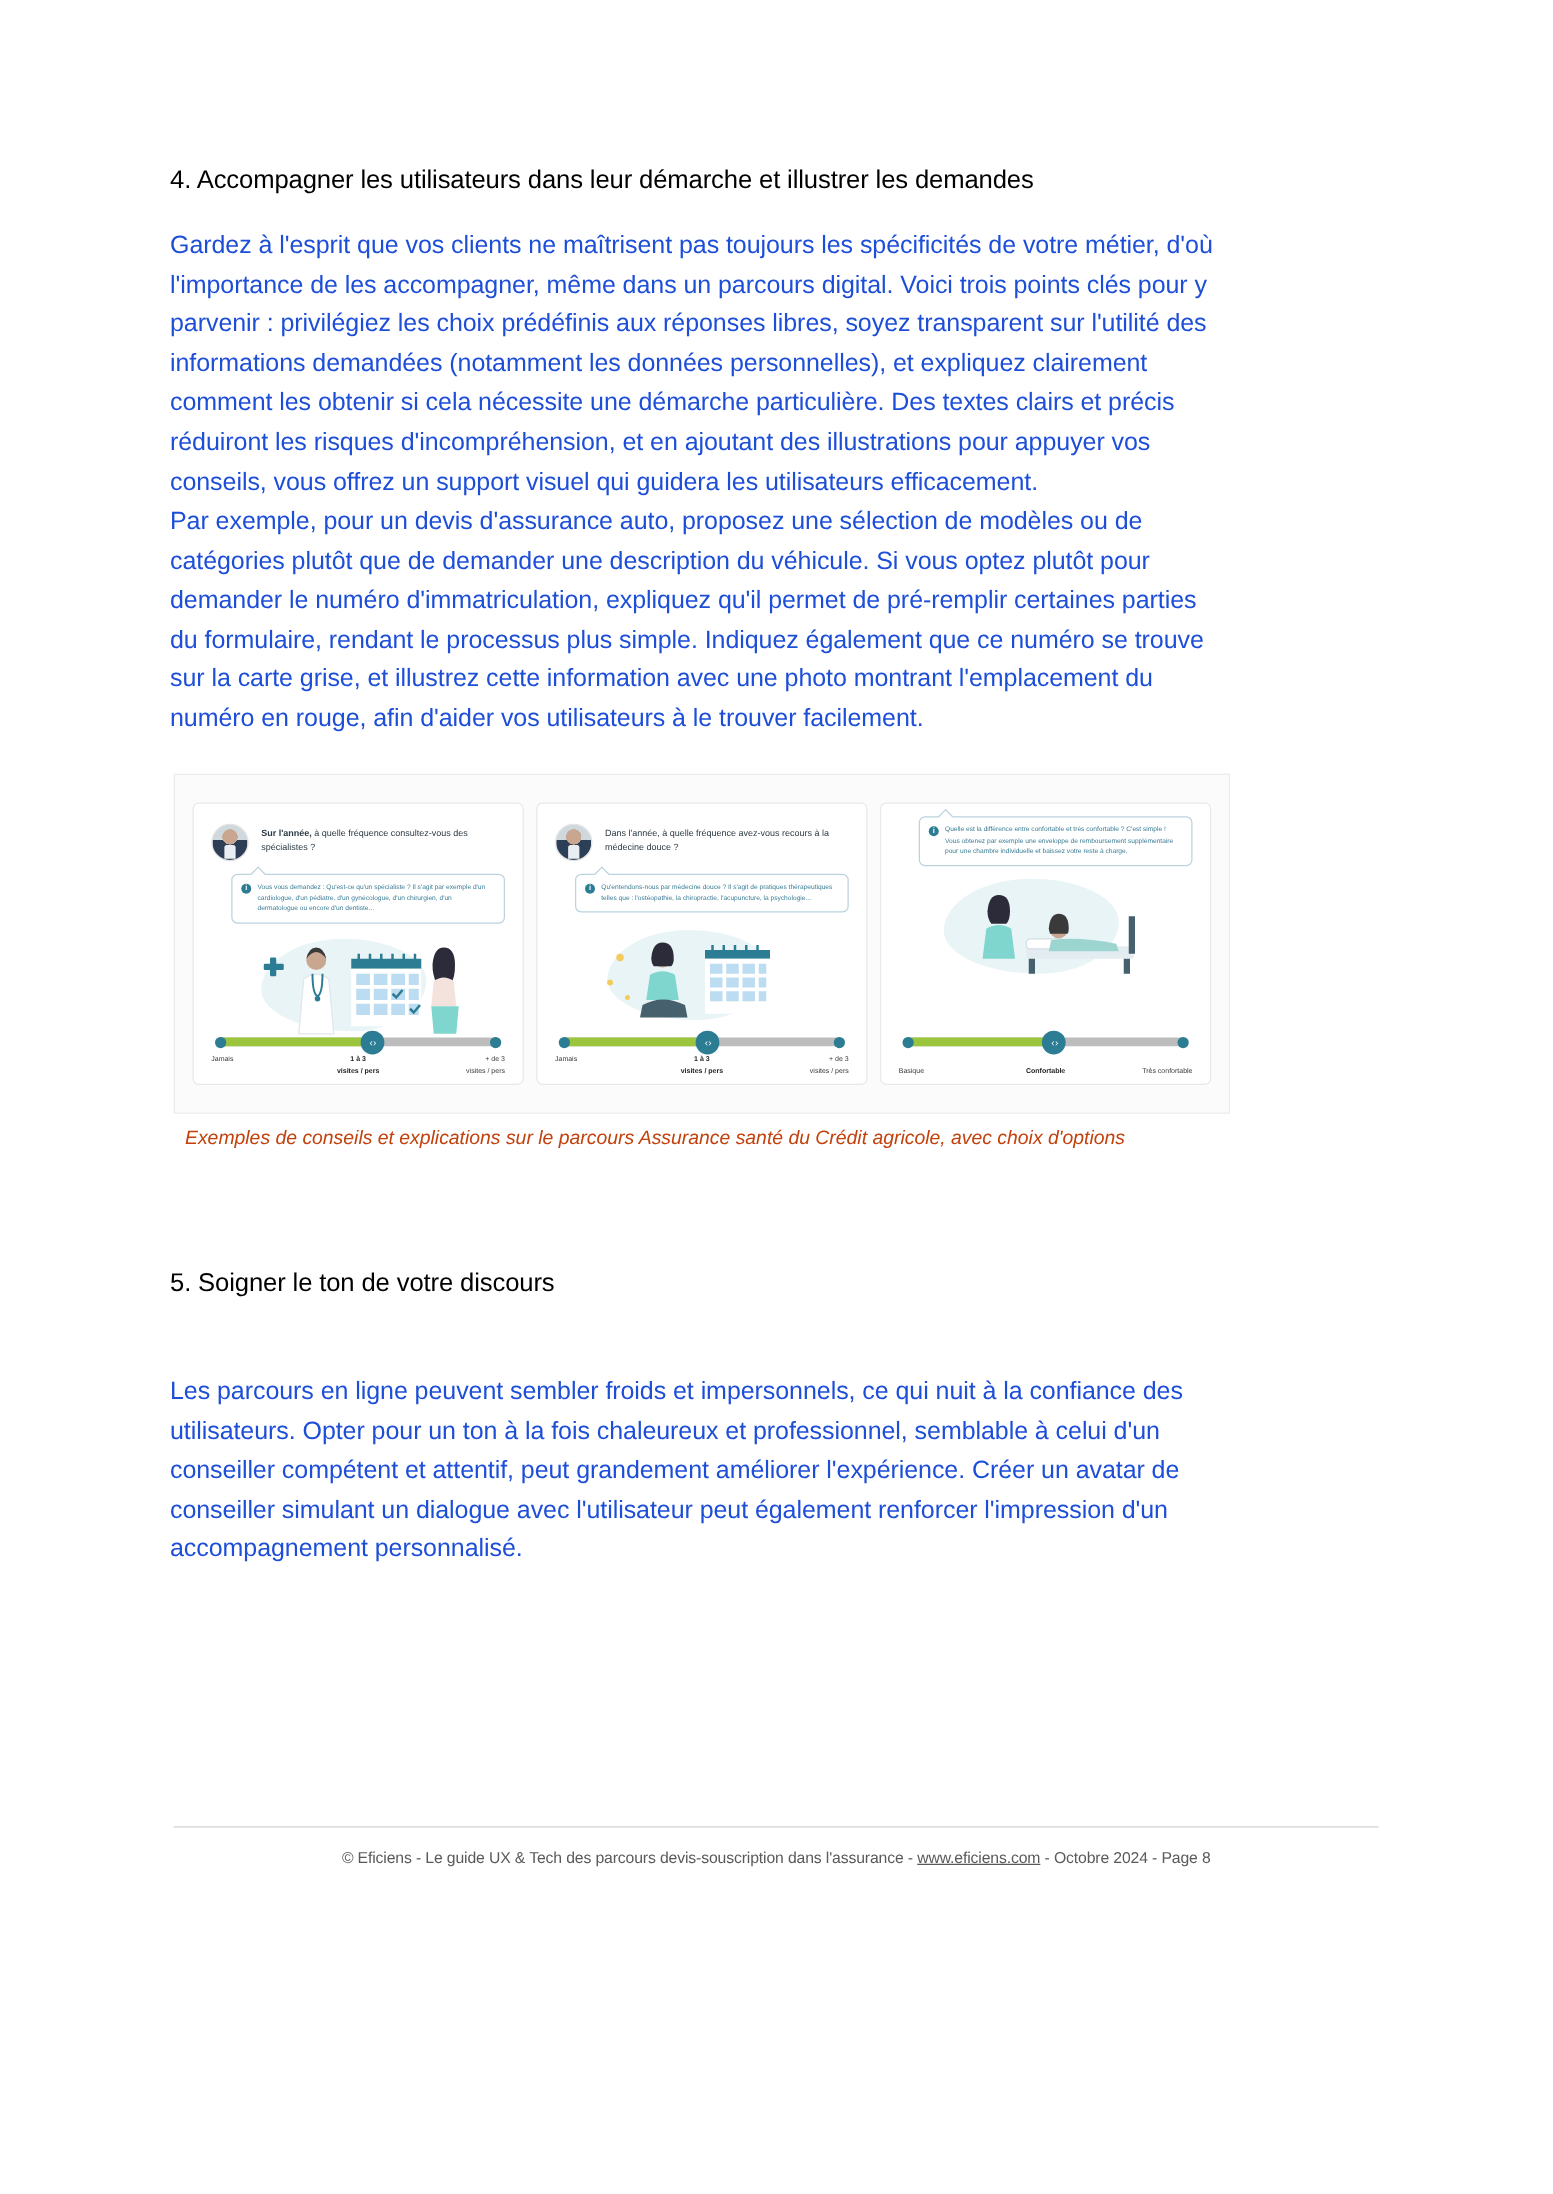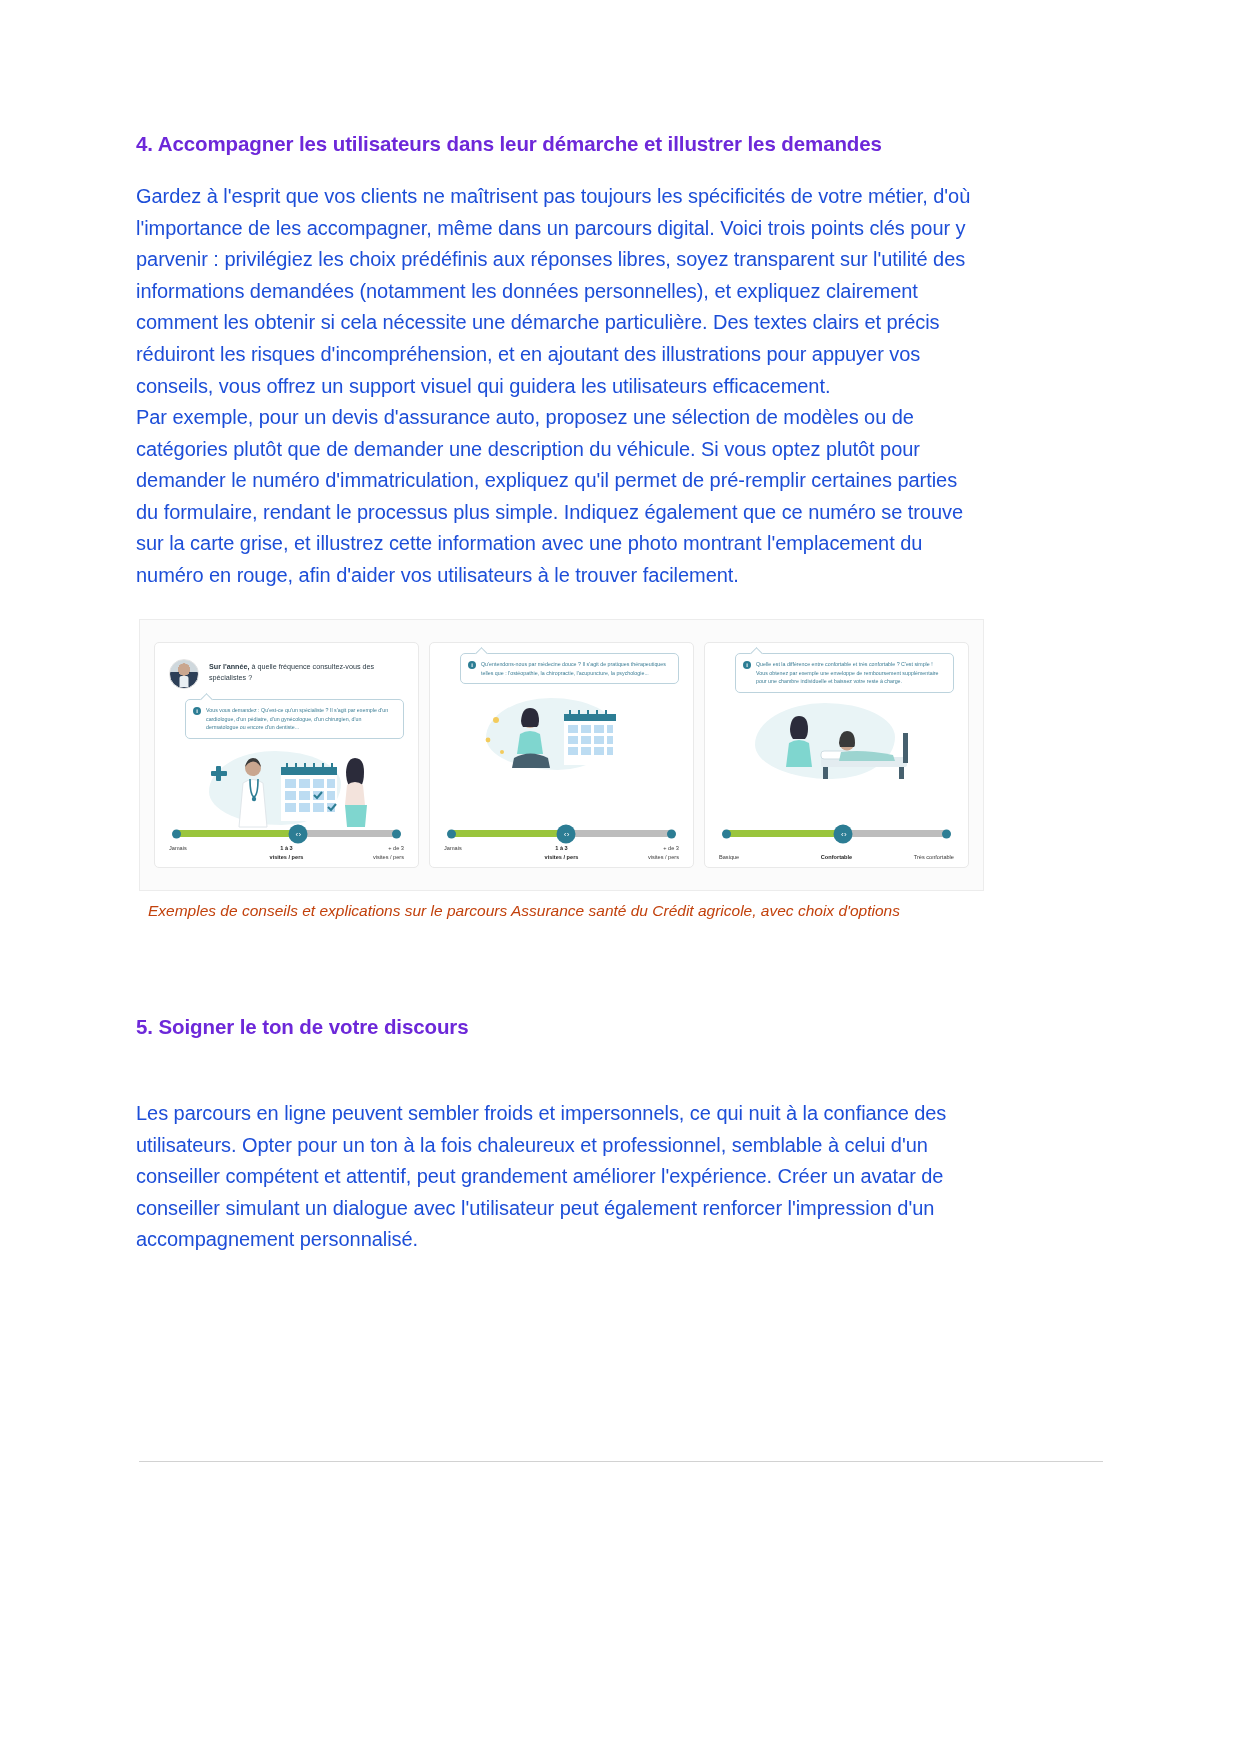--- a/index.html
+++ b/index.html
@@ -22,22 +22,22 @@
   .content {
     position: absolute;
     left: 136px;
     top: 0;
     width: 848px;
   }
 
   
   .section-heading {
     font-size: 20.5px;
-    font-weight: bold;
-    color: #6d28d9;
+    font-weight: normal;
+    color: #000000;
     letter-spacing: -0.1px;
     line-height: 1.3;
   }
 
   .body-par {
     font-size: 20px;
     color: #1d4ed8;
     line-height: 1.58;
     letter-spacing: -0.05px;
     text-align: left;
@@ -347,20 +347,26 @@
         <div class="scale-labels">
           <div>Jamais</div>
           <div class="mid">1 à 3
 visites / pers</div>
           <div>+ de 3
 visites / pers</div>
         </div>
       </div>
 
       <div class="panel">
+        <div class="q-row">
+          <div class="avatar"></div>
+          <div class="q-text">
+            <b></b><span>Dans l'année, à quelle fréquence avez-vous recours à la médecine douce ?</span>
+          </div>
+        </div>
 
         <div class="info-box">
           <span class="info-dot">i</span>
           <div class="info-text">Qu'entendons-nous par médecine douce ? Il s'agit de pratiques thérapeutiques telles que : l'ostéopathie, la chiropractie, l'acupuncture, la psychologie...</div>
         </div>
 
         <div class="illus">
           <div class="blob" style="left:46px; top:8px; width:130px; height:72px;"></div>
           <svg width="200" height="92" style="position:absolute;left:28px;top:0;">
             <g fill="#f5c542" opacity="0.85">
@@ -471,14 +477,17 @@
 
   <div class="content" style="top:998px;margin-top:16px;">
     <h2 class="section-heading">5. Soigner le ton de votre discours</h2>
   </div>
 
   <div class="content" style="top:1098px;">
     <p class="body-par">Les parcours en ligne peuvent sembler froids et impersonnels, ce qui nuit à la confiance des utilisateurs. Opter pour un ton à la fois chaleureux et professionnel, semblable à celui d'un conseiller compétent et attentif, peut grandement améliorer l'expérience. Créer un avatar de conseiller simulant un dialogue avec l'utilisateur peut également renforcer l'impression d'un accompagnement personnalisé.</p>
   </div>
 
   <div class="footer-rule"></div>
+  <div class="footer-text">
+    <span>© Eficiens - Le guide UX &amp; Tech des parcours devis-souscription dans l'assurance - </span><a href="#">www.eficiens.com</a><span> - Octobre  2024 - Page 8</span>
+  </div>
 
 </div>
 
 </body></html>

